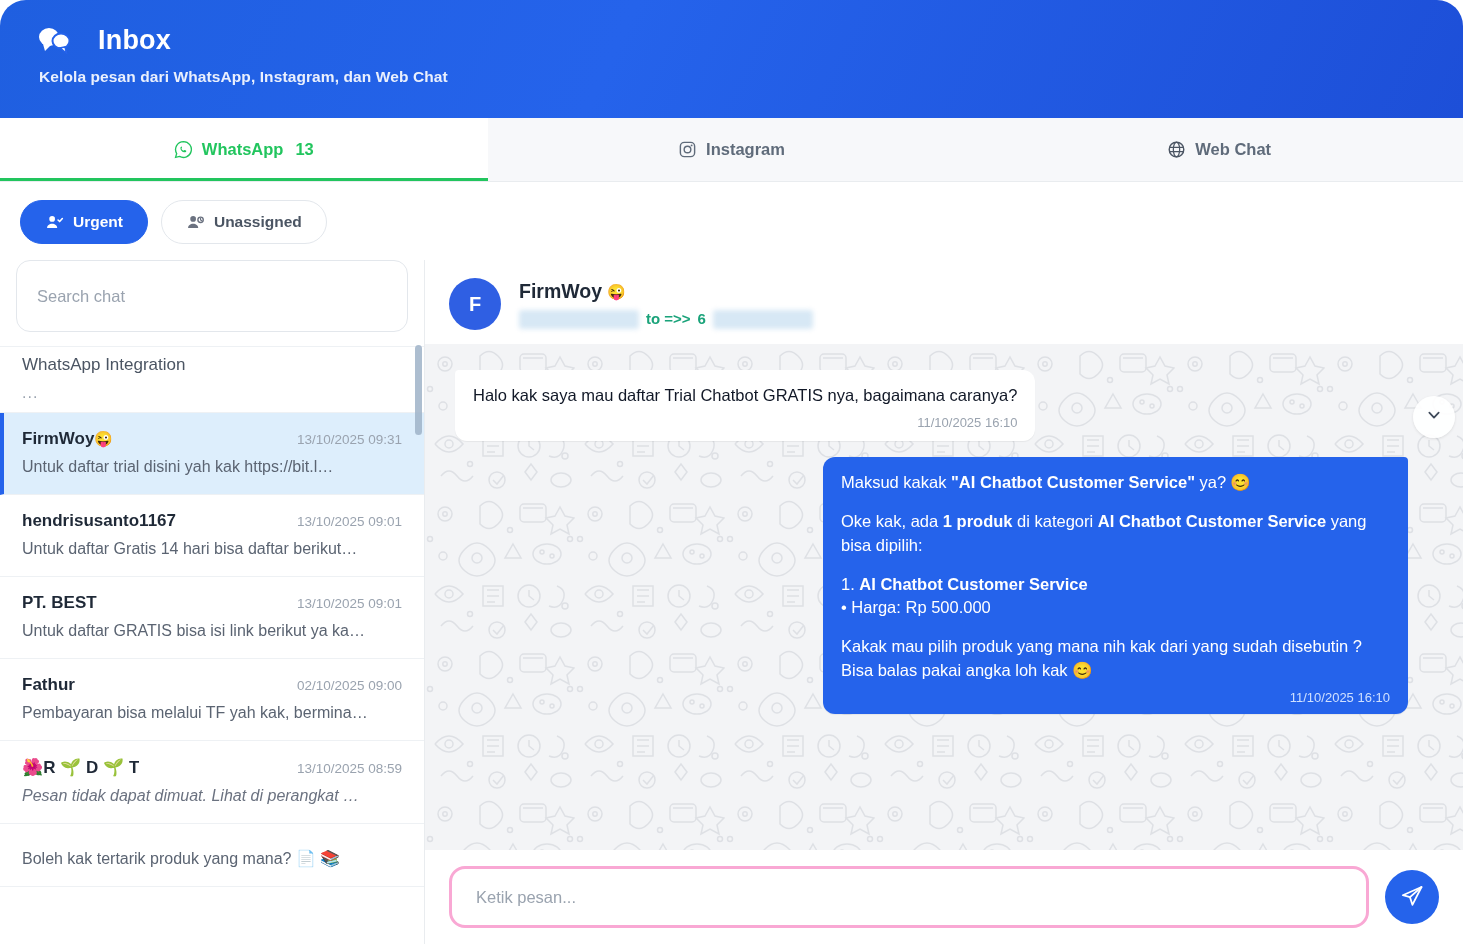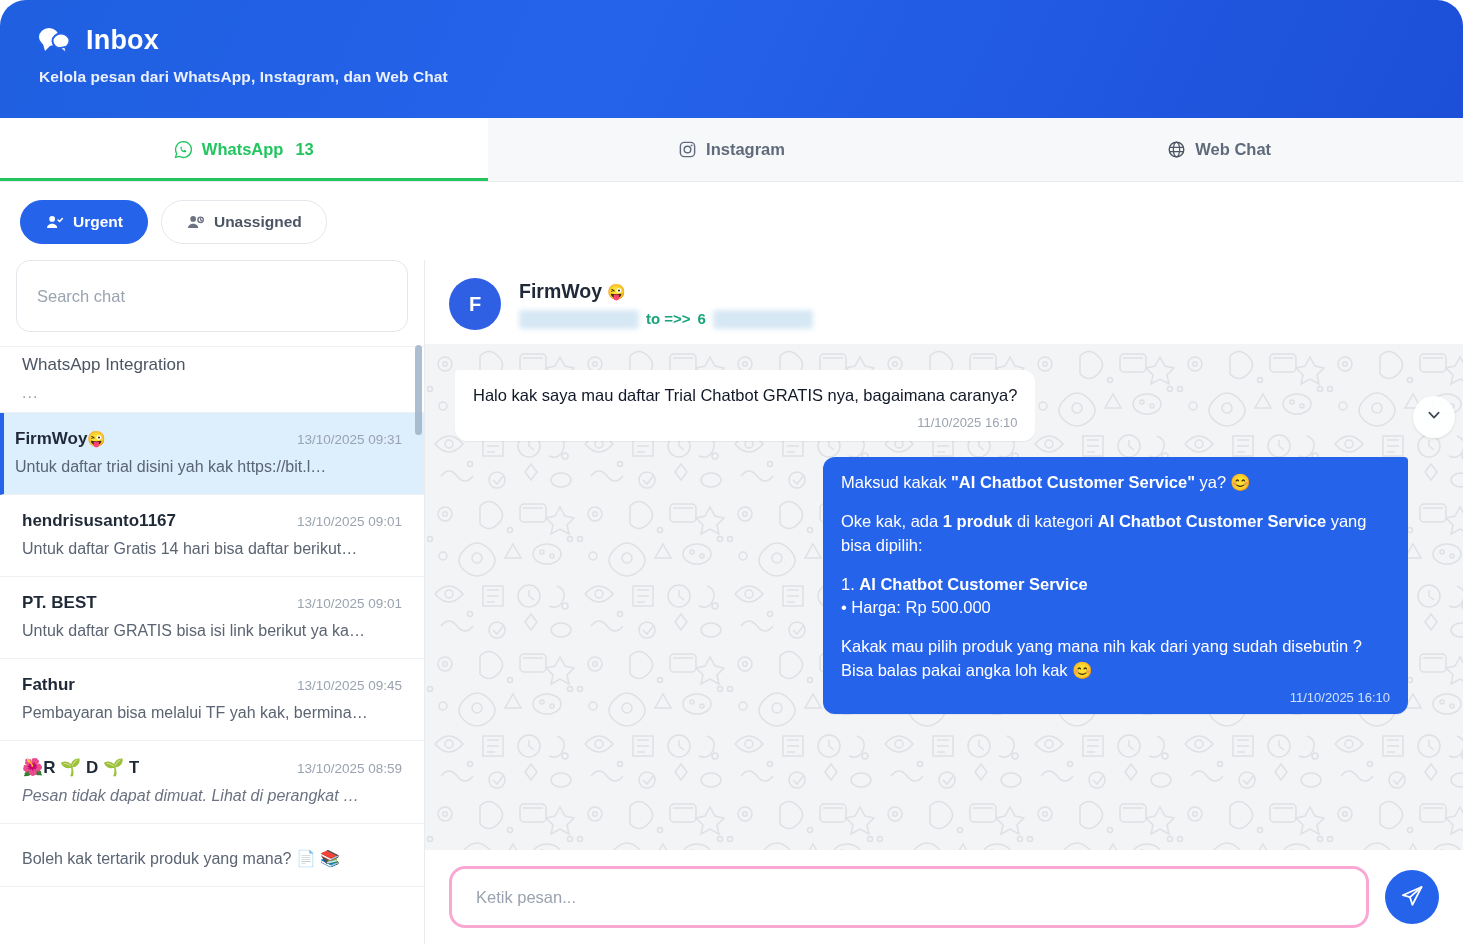--- a/index.html
+++ b/index.html
@@ -18,21 +18,21 @@
     background: #ffffff;
   }
 
   
   .app-header {
     height: 118px;
     background: linear-gradient(115deg, #1f5fe0 0%, #2563eb 42%, #1d4fd8 100%);
     padding: 26px 38px 0 38px;
     color: #fff;
   }
-  .header-title-row { display: flex; align-items: center; gap: 16px; }
+  .header-title-row { display: flex; align-items: center; gap: 28px; }
   .header-icon { width: 32px; height: 28px; display: block; flex: none; }
   .header-title {
     font-size: 27px; font-weight: bold; letter-spacing: .2px; line-height: 1;
   }
   .header-sub {
     margin-top: 14px; margin-left: 1px;
     font-size: 15.5px; font-weight: 600; color: #eaf0fd; letter-spacing: .1px;
   }
 
   
@@ -70,21 +70,21 @@
   .search-input {
     width: 100%; height: 72px; border: 1px solid #e3e7ec; border-radius: 14px;
     padding: 0 20px; font-size: 16.5px; color: #374151;
     font-family: "Liberation Sans", sans-serif; outline: none; background: #fff;
   }
   .search-input::placeholder { color: #9aa3af; }
 
   .chat-list { flex: 1; overflow: hidden; position: relative; border-top: 1px solid #eef1f4; }
   .chat-item { padding: 16px 22px 18px 22px; border-bottom: 1px solid #eef1f4; cursor: pointer; background:#fff; }
   .chat-item.partial { padding-top: 8px; padding-bottom: 10px; }
-  .chat-item.active { background: #ddeefc; border-left: 4px solid #2563eb; padding-left: 11px; }
+  .chat-item.active { background: #ddeefc; border-left: 4px solid #2563eb; padding-left: 18px; }
   .chat-row1 { display: flex; align-items: baseline; justify-content: space-between; gap: 10px; }
   .chat-name { font-size: 17px; font-weight: bold; color: #1f2937; white-space: nowrap; overflow: hidden; }
   .chat-name.plain { font-weight: normal; color: #4b5563; }
   .chat-time { font-size: 13.5px; color: #9aa3af; white-space: nowrap; flex: none; }
   .chat-preview {
     margin-top: 9px; font-size: 16px; color: #5b6472;
     white-space: nowrap; overflow: hidden; text-overflow: ellipsis;
   }
   .chat-preview.muted-italic { font-style: italic; color: #6b7280; }
   .chat-preview.dots { color: #9aa3af; letter-spacing: 1px; }
@@ -278,21 +278,21 @@
           <div class="chat-row1">
             <span class="chat-name">PT. BEST</span>
             <span class="chat-time">13/10/2025 09:01</span>
           </div>
           <div class="chat-preview">Untuk daftar GRATIS bisa isi link berikut ya ka…</div>
         </div>
 
         <div class="chat-item">
           <div class="chat-row1">
             <span class="chat-name">Fathur</span>
-            <span class="chat-time">13/10/2025 09:45</span>
+            <span class="chat-time">02/10/2025 09:00</span>
           </div>
           <div class="chat-preview">Pembayaran bisa melalui TF yah kak, bermina…</div>
         </div>
 
         <div class="chat-item">
           <div class="chat-row1">
             <span class="chat-name">🌺R 🌱 D 🌱 T</span>
             <span class="chat-time">13/10/2025 08:59</span>
           </div>
           <div class="chat-preview muted-italic">Pesan tidak dapat dimuat. Lihat di perangkat …</div>

